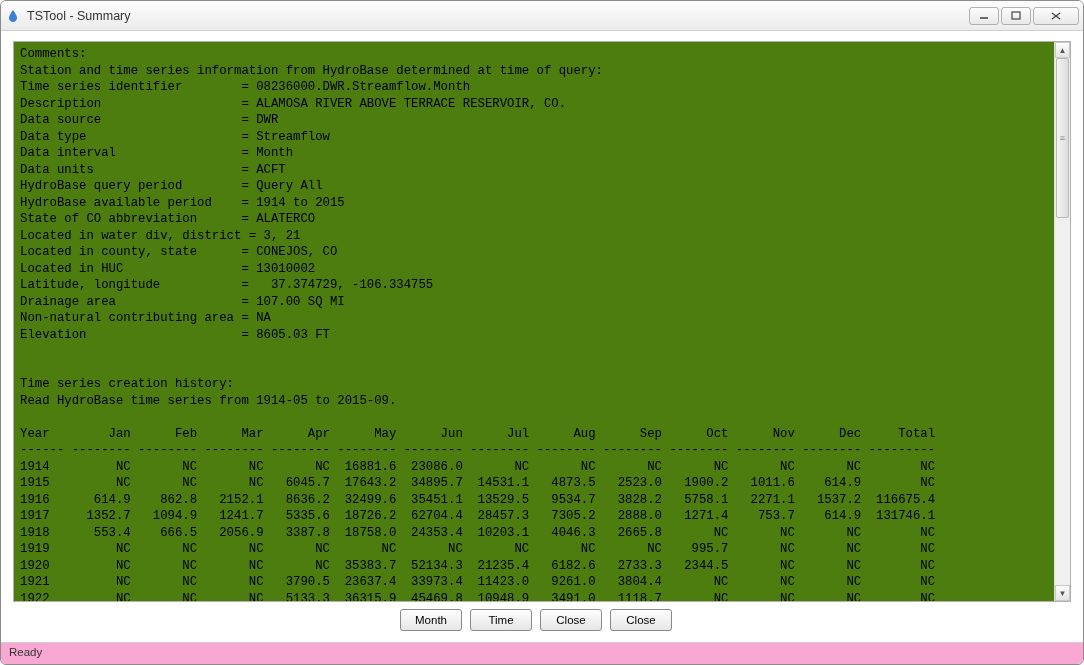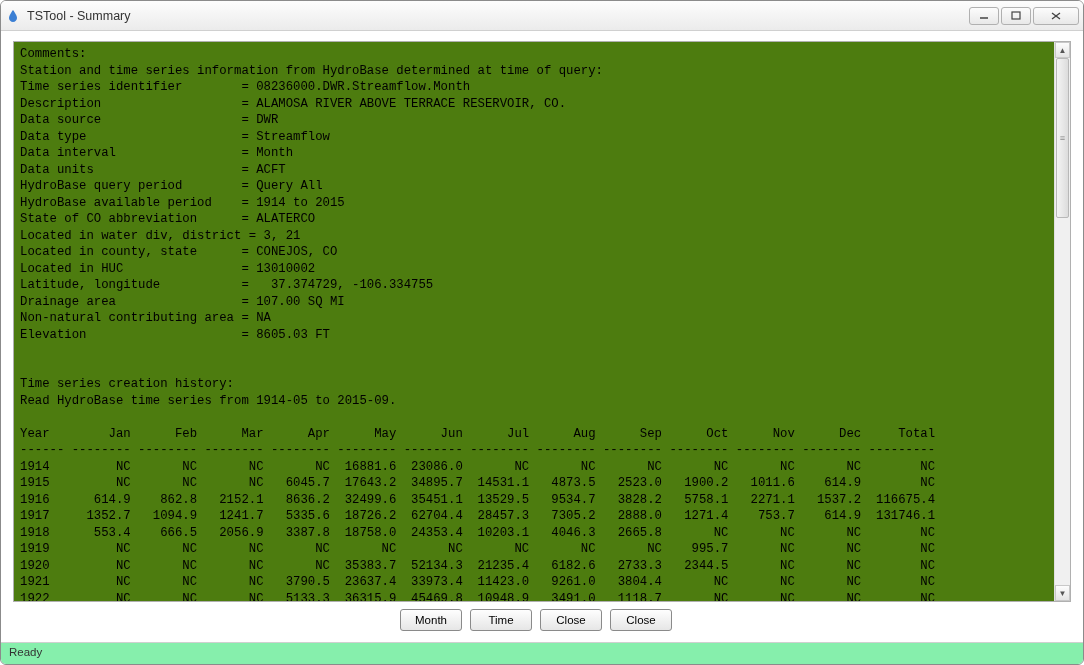--- a/index.html
+++ b/index.html
@@ -134,21 +134,21 @@
     align-items: center;
     justify-content: center;
   }
   .status-bar {
     position: absolute;
     bottom: 0;
     left: 0;
     right: 0;
     height: 22px;
     border-top: 1px solid #d0d0d0;
-    background: #86efac;
+    background: #f9a8d4;
     font-size: 11.5px;
     color: #333;
     padding: 3px 8px;
   }
 </style>
 </head>
 <body>
 
 <div class="titlebar">
   <span class="app-icon">

